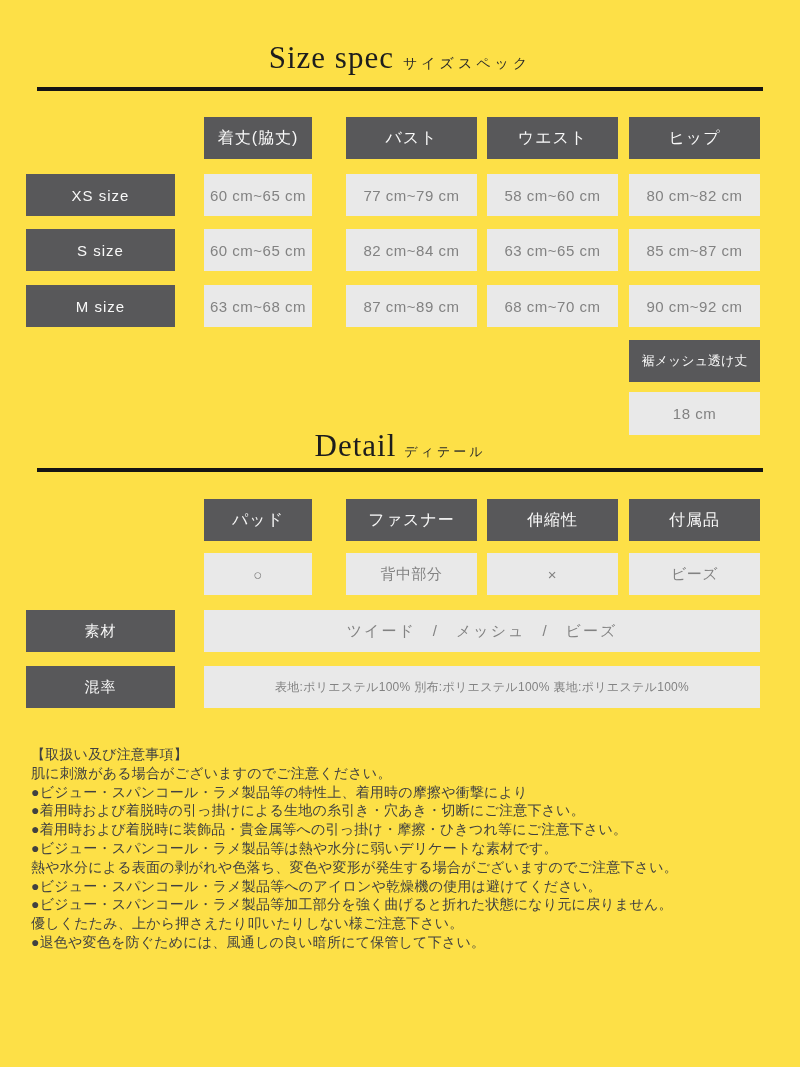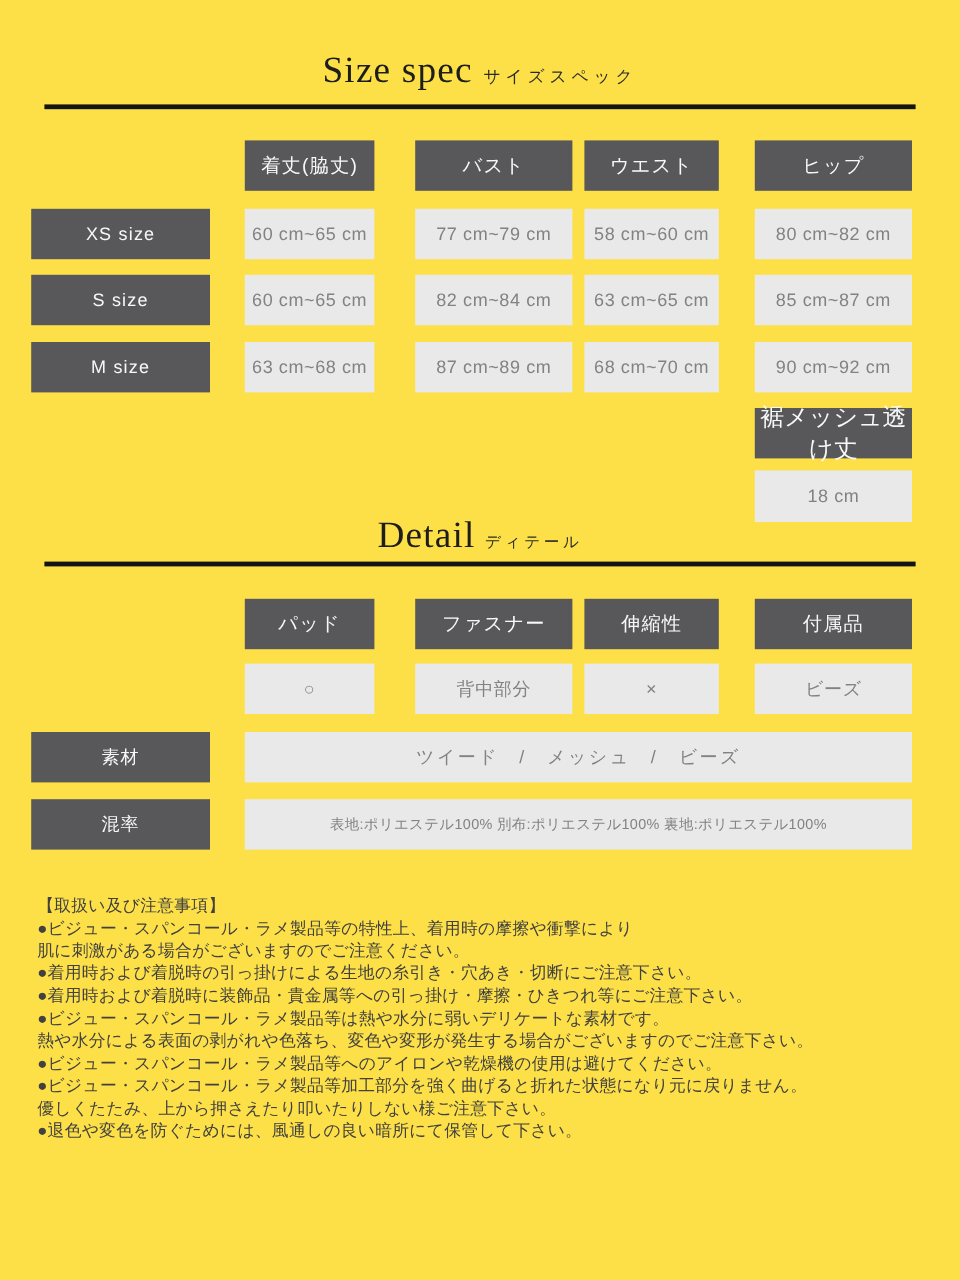--- a/index.html
+++ b/index.html
@@ -33,27 +33,27 @@
     background: #58585a; color: #f8f8f8;
     font-size: 16px; letter-spacing: 1px;
   }
   .light {
     background: #e9e9e9; color: #828282;
     font-size: 15px; letter-spacing: 0.5px;
   }
   .label-cell { left: 26px; width: 149px; font-size: 15px; }
   .c1 { left: 204px; width: 108px; }
   .c2 { left: 346px; width: 131px; }
-  .c3 { left: 487px; width: 112px; }
+  .c3 { left: 487px; width: 131px; }
   .c4 { left: 629px; width: 131px; text-align: center; }
   .r-hdr  { top: 117px; }
   .r-xs   { top: 174px; }
   .r-s    { top: 229px; }
   .r-m    { top: 285px; }
-  .hem-hdr { top: 340px; font-size: 20px; letter-spacing: 0px; }
+  .hem-hdr { top: 340px; font-size: 13px; letter-spacing: 0px; }
   .hem-val { top: 392px; height: 43px; }
   .d-hdr  { top: 499px; }
   .d-val  { top: 553px; }
   .wide-cell { left: 204px; width: 556px; }
   .r-material { top: 610px; }
   .r-blend    { top: 666px; }
   .material-val { letter-spacing: 2px; white-space: pre; }
   .blend-val { font-size: 12px; letter-spacing: 0.3px; }
 
   
@@ -116,22 +116,22 @@
   <div class="abs cell light c4 d-val">ビーズ</div>
 
   <div class="abs cell dark label-cell r-material">素材</div>
   <div class="abs cell light wide-cell r-material material-val">ツイード　/　メッシュ　/　ビーズ</div>
 
   <div class="abs cell dark label-cell r-blend">混率</div>
   <div class="abs cell light wide-cell r-blend blend-val">表地:ポリエステル100% 別布:ポリエステル100% 裏地:ポリエステル100%</div>
 
   <div class="abs notes">
     <div class="note-line">【取扱い及び注意事項】</div>
+    <div class="note-line">肌に刺激がある場合がございますのでご注意ください。</div>
     <div class="note-line">●ビジュー・スパンコール・ラメ製品等の特性上、着用時の摩擦や衝撃により</div>
-    <div class="note-line">肌に刺激がある場合がございますのでご注意ください。</div>
     <div class="note-line">●着用時および着脱時の引っ掛けによる生地の糸引き・穴あき・切断にご注意下さい。</div>
     <div class="note-line">●着用時および着脱時に装飾品・貴金属等への引っ掛け・摩擦・ひきつれ等にご注意下さい。</div>
     <div class="note-line">●ビジュー・スパンコール・ラメ製品等は熱や水分に弱いデリケートな素材です。</div>
     <div class="note-line">熱や水分による表面の剥がれや色落ち、変色や変形が発生する場合がございますのでご注意下さい。</div>
     <div class="note-line">●ビジュー・スパンコール・ラメ製品等へのアイロンや乾燥機の使用は避けてください。</div>
     <div class="note-line">●ビジュー・スパンコール・ラメ製品等加工部分を強く曲げると折れた状態になり元に戻りません。</div>
     <div class="note-line">優しくたたみ、上から押さえたり叩いたりしない様ご注意下さい。</div>
     <div class="note-line">●退色や変色を防ぐためには、風通しの良い暗所にて保管して下さい。</div>
   </div>
 

